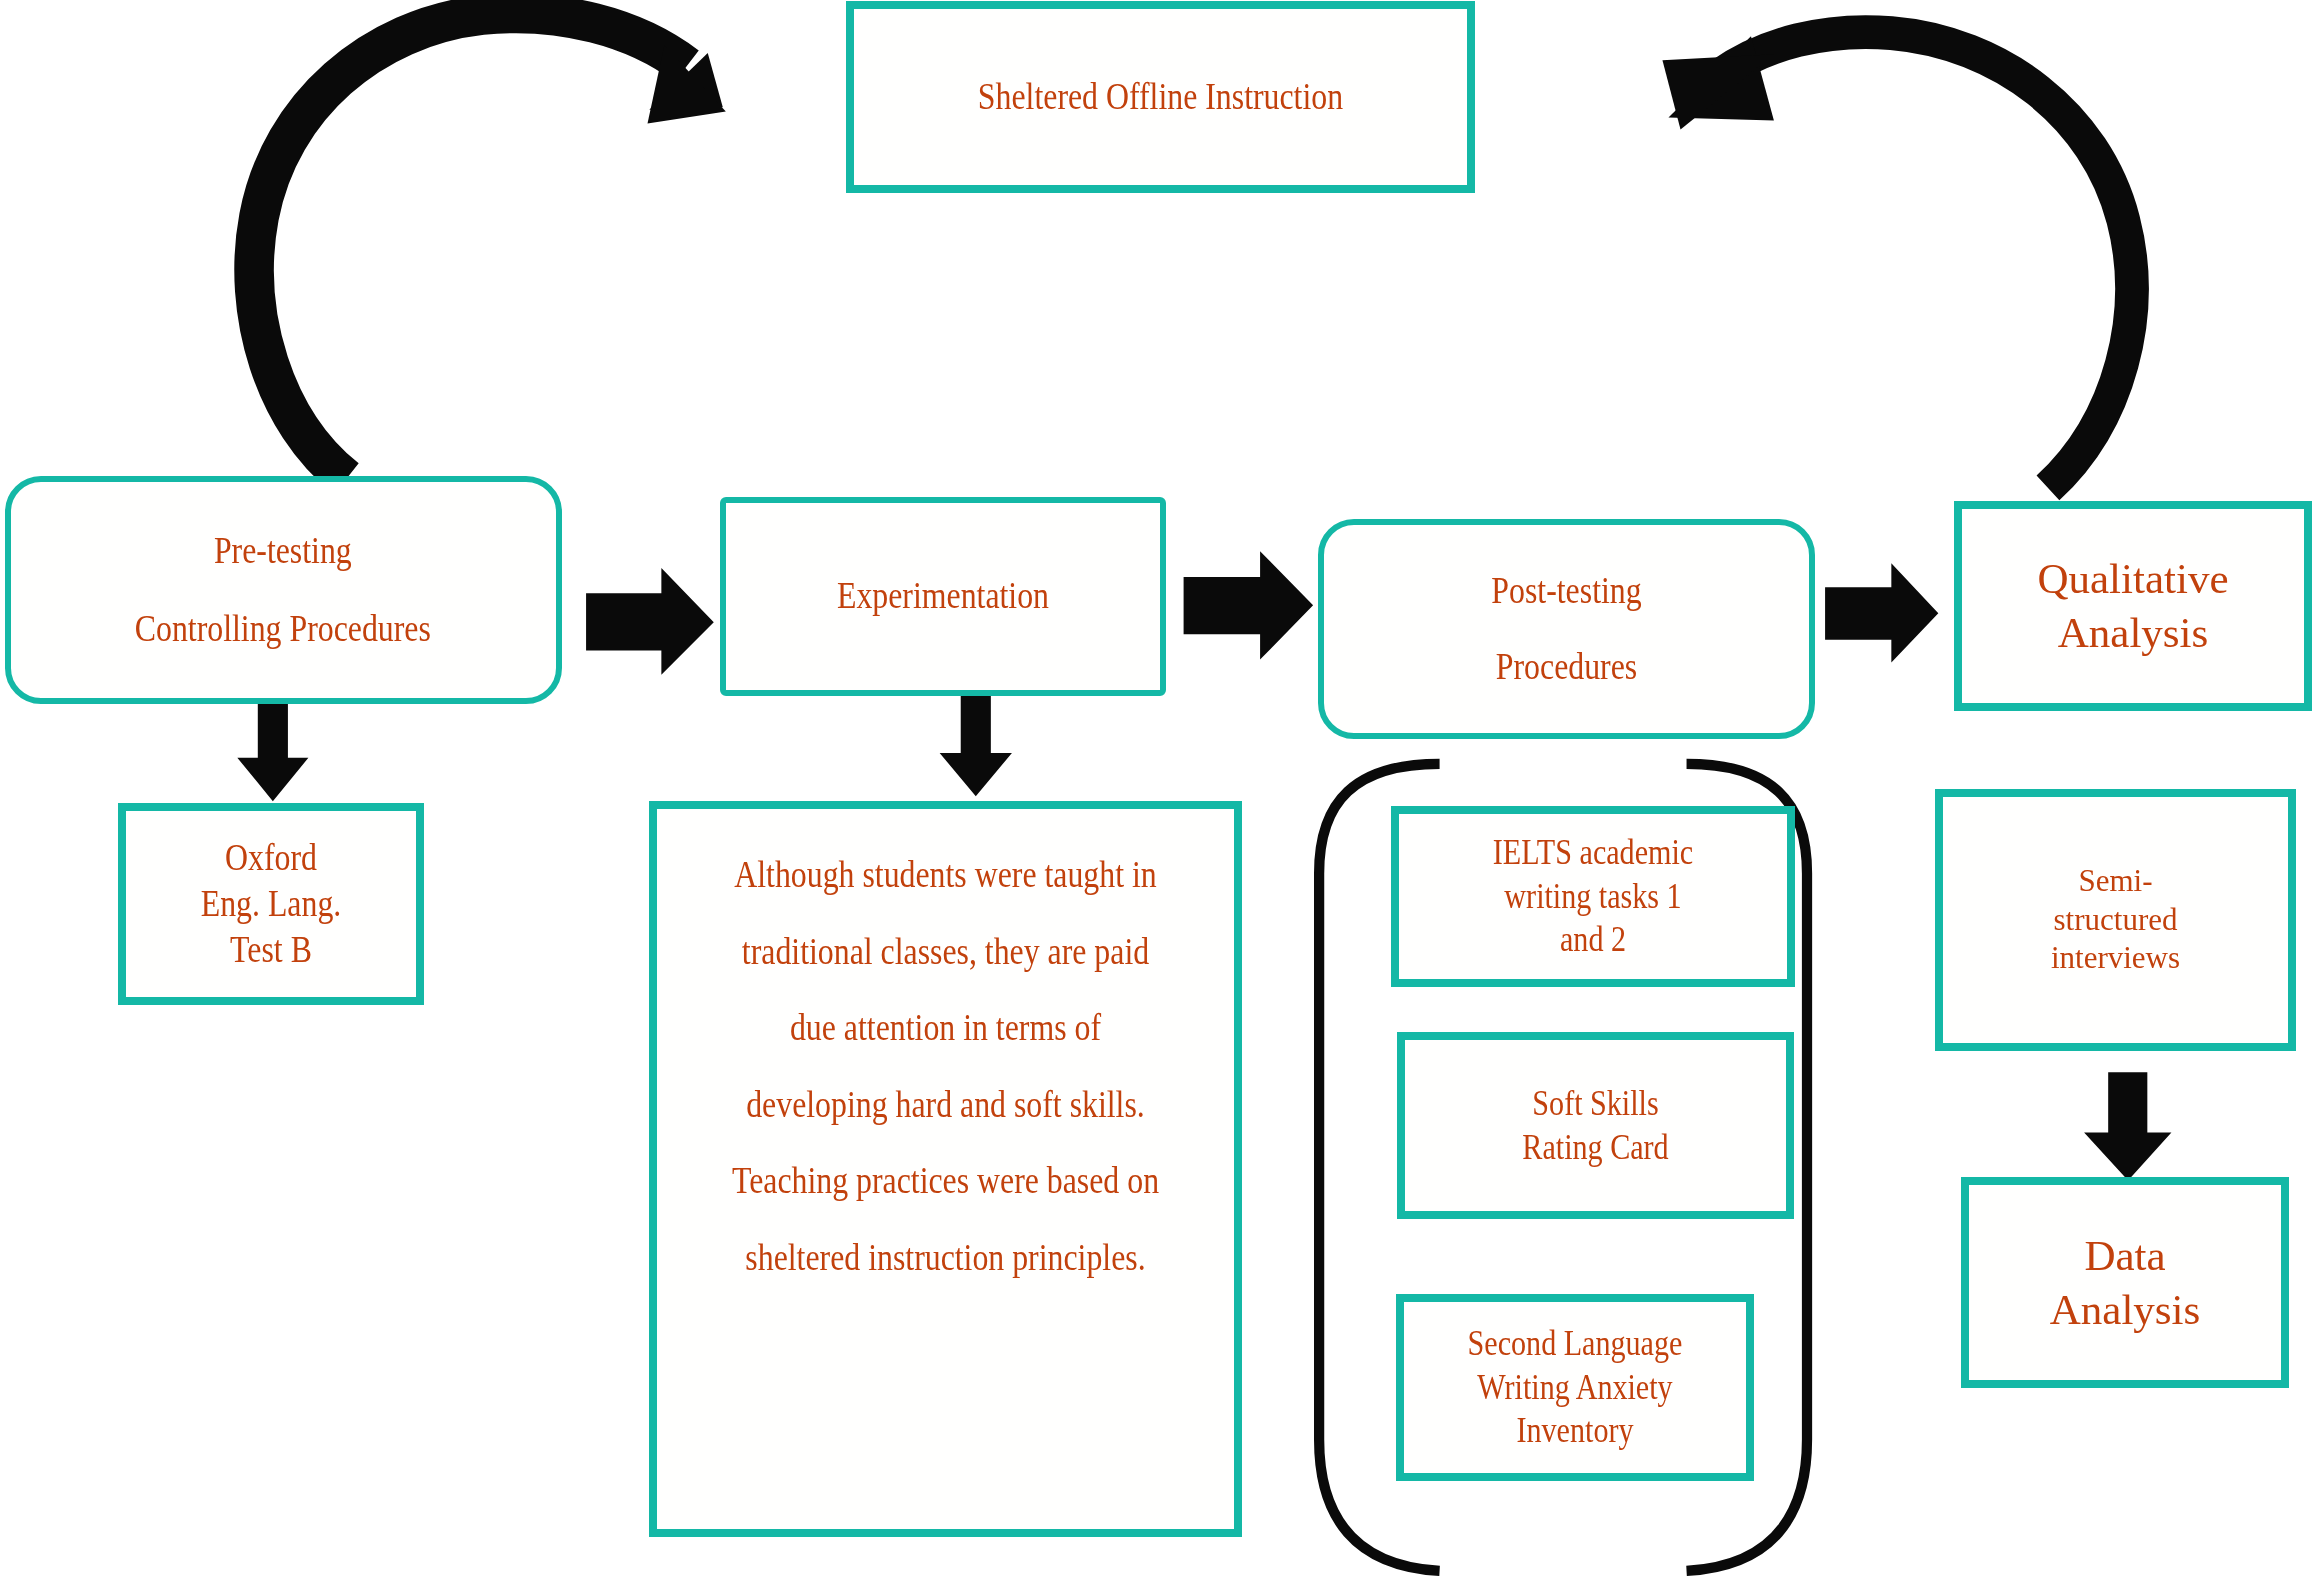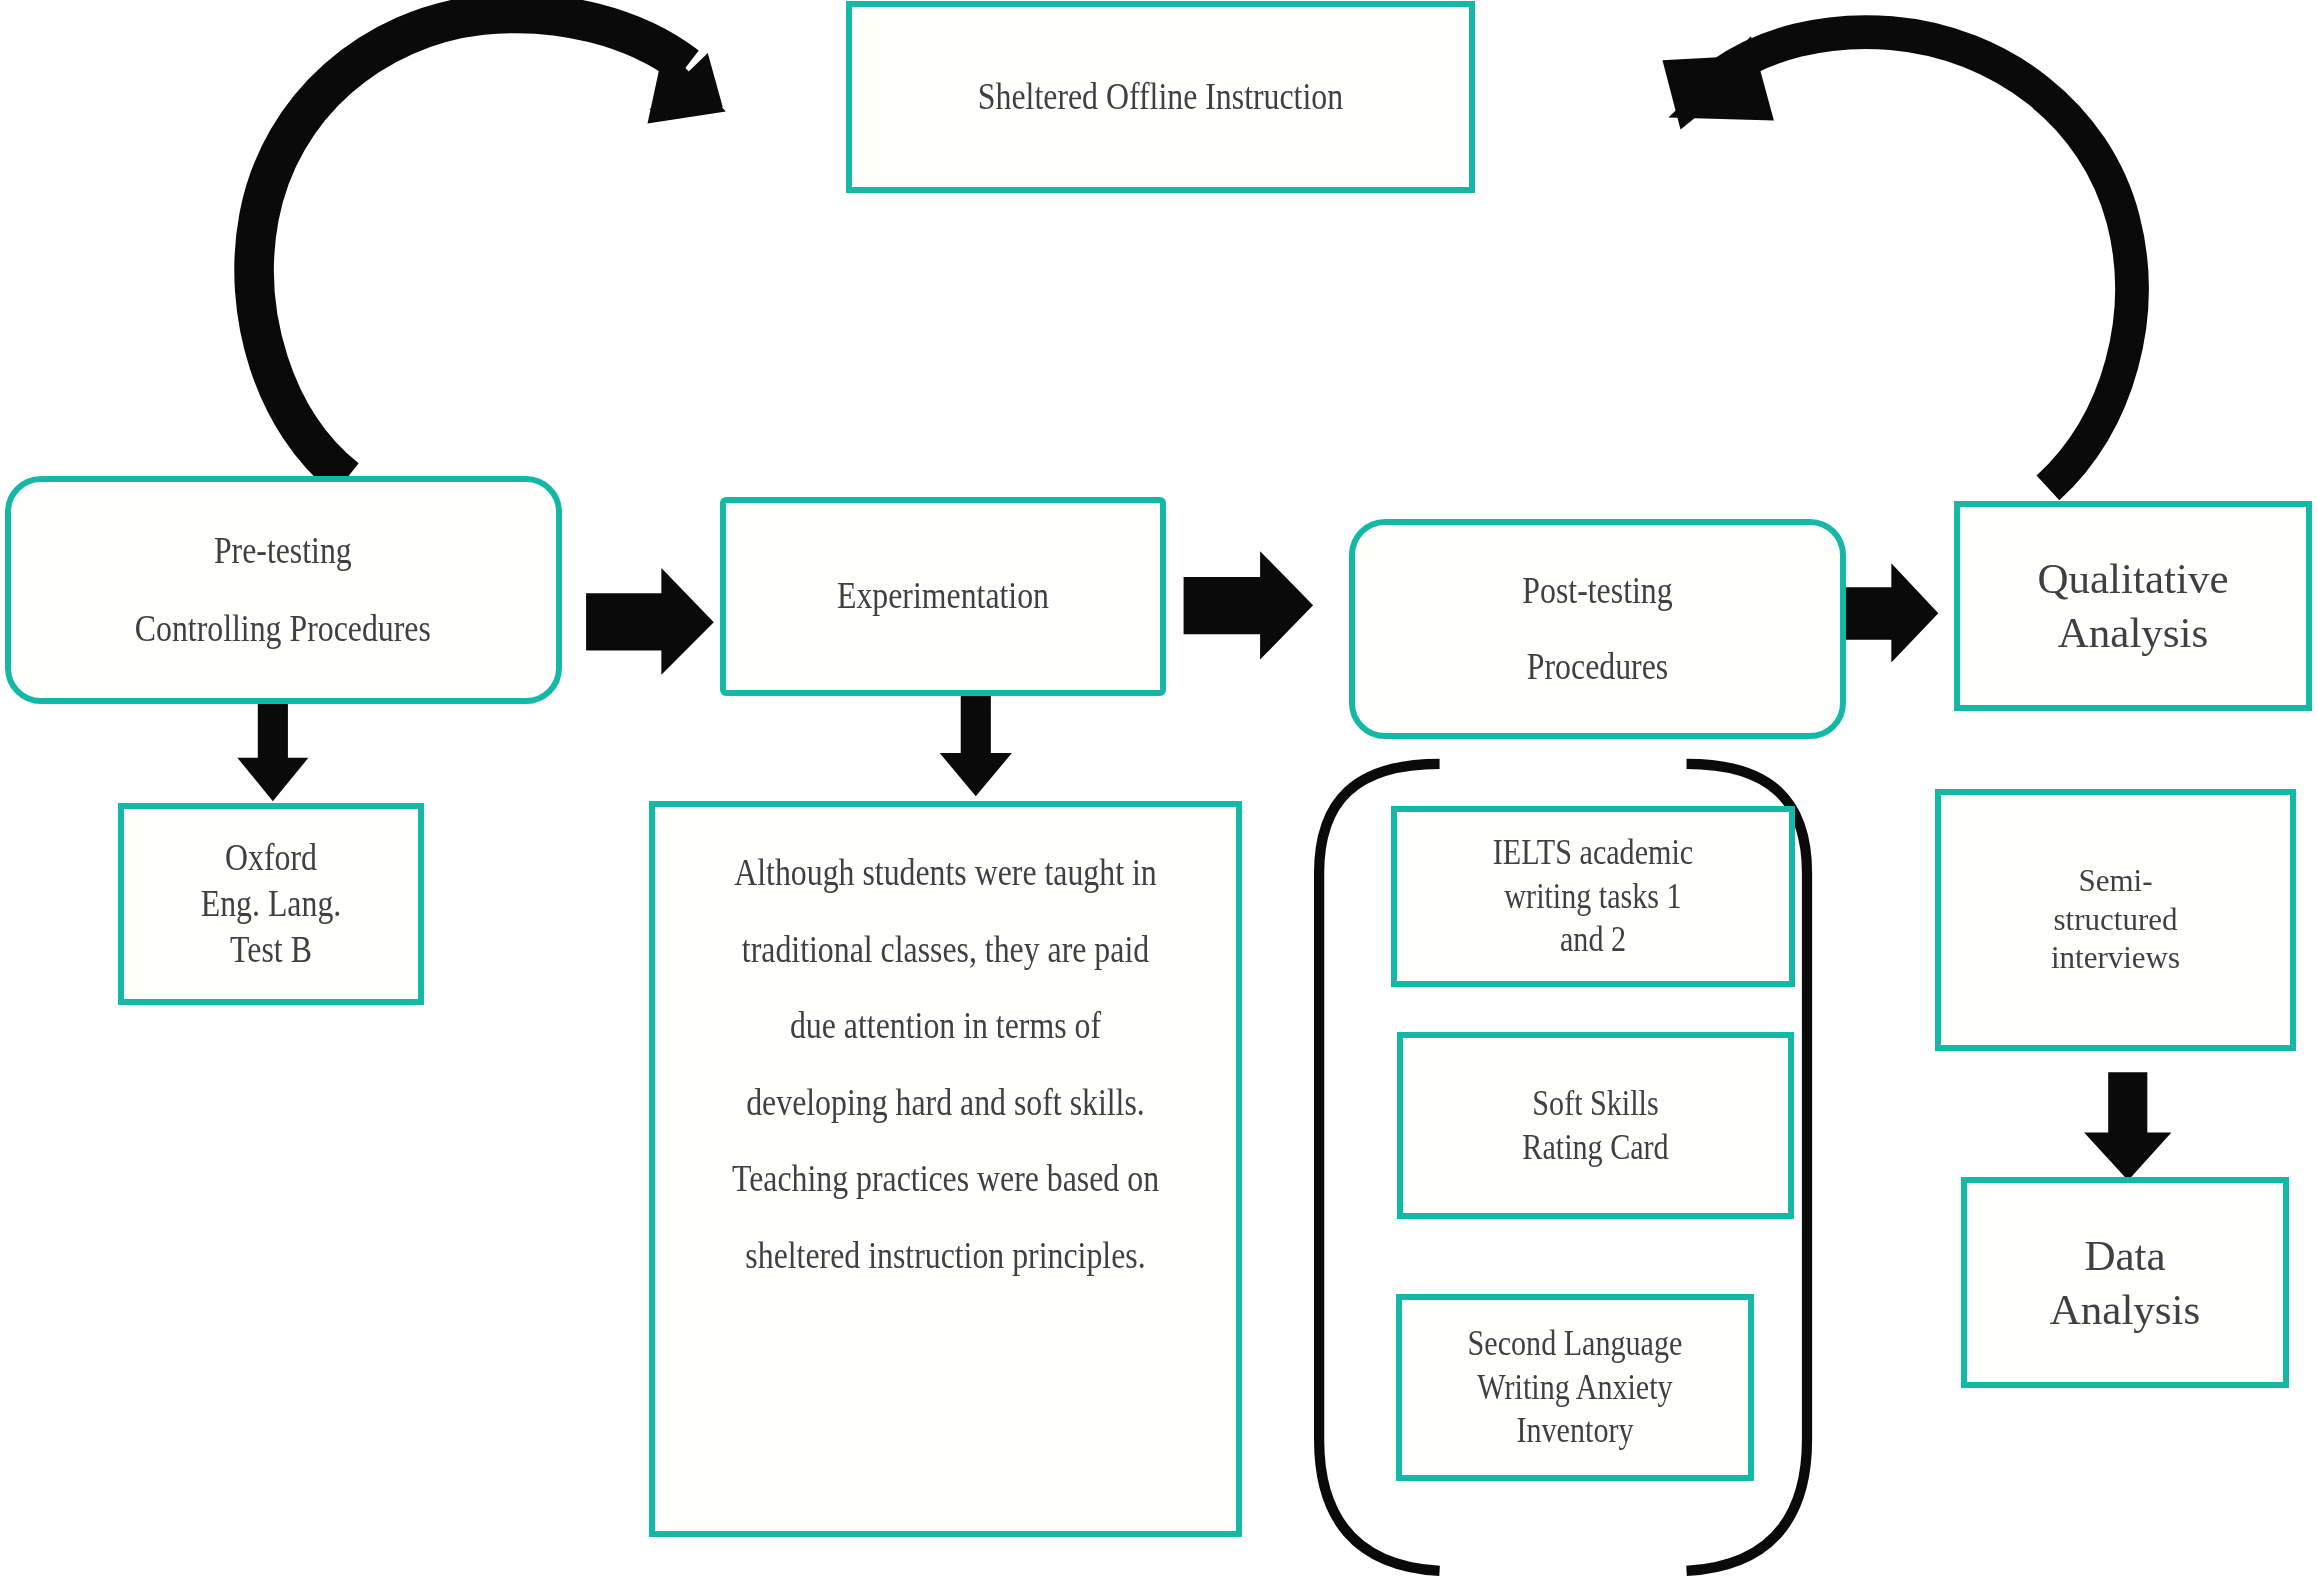--- a/index.html
+++ b/index.html
@@ -11,27 +11,27 @@
     position: relative;
     width: 2319px;
     height: 1586px;
     background: #ffffff;
     font-family: "Liberation Serif", "DejaVu Serif", serif;
     overflow: hidden;
   }
   .box {
     position: absolute;
     box-sizing: border-box;
-    border: 6px solid #14b8a6;
+    border: 8px solid #14b8a6;
     background: #FFFFFE;
     display: flex;
     flex-direction: column;
     justify-content: center;
     text-align: center;
-    color: #404040;
+    color: #c2410c;
     line-height: 1.25;
   }
   .box.rounded {
     border-radius: 36px;
     border-width: 6.6px;
   }
   .box p {
     margin: 0;
     padding: 0;
     width: 100%;
@@ -128,21 +128,21 @@
 
   <div class="box rounded" style="left:720px; top:497px; width:446px; height:199px; font-size:37px;border-radius:6px;">
     <p class="narrow">Experimentation</p>
   </div>
 
   <div class="box" style="left:649px; top:801px; width:593px; height:736px; font-size:37px;
               padding:28px 28px; justify-content:flex-start; line-height:2.07;">
     <p class="narrow" style="text-align:center; transform-origin:center top;">Although students were taught in traditional classes, they are paid due attention in terms of developing hard and soft skills. Teaching practices were based on sheltered instruction principles.</p>
   </div>
 
-  <div class="box rounded" style="left:1318px; top:519px; width:497px; height:220px; font-size:37px;margin-left:31px;">
+  <div class="box rounded" style="left:1318px; top:519px; width:497px; height:220px; font-size:37px;">
     <p class="narrow">Post-testing</p>
     <p style="height:29px"></p>
     <p class="narrow">Procedures</p>
   </div>
 
   <div class="box" style="left:1391px; top:806px; width:404px; height:181px; font-size:35px;">
     <p class="narrow">IELTS academic</p>
     <p class="narrow">writing tasks 1</p>
     <p class="narrow">and 2</p>
   </div>

